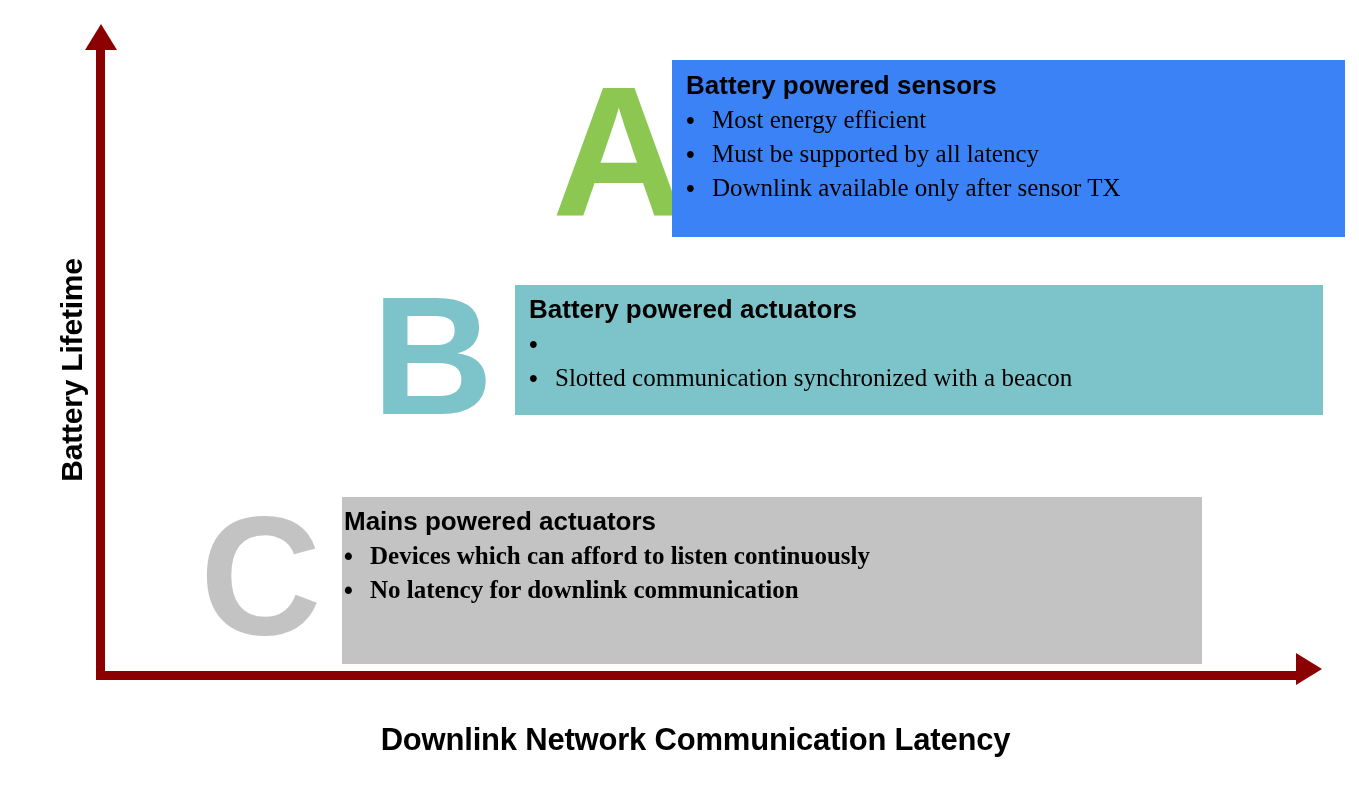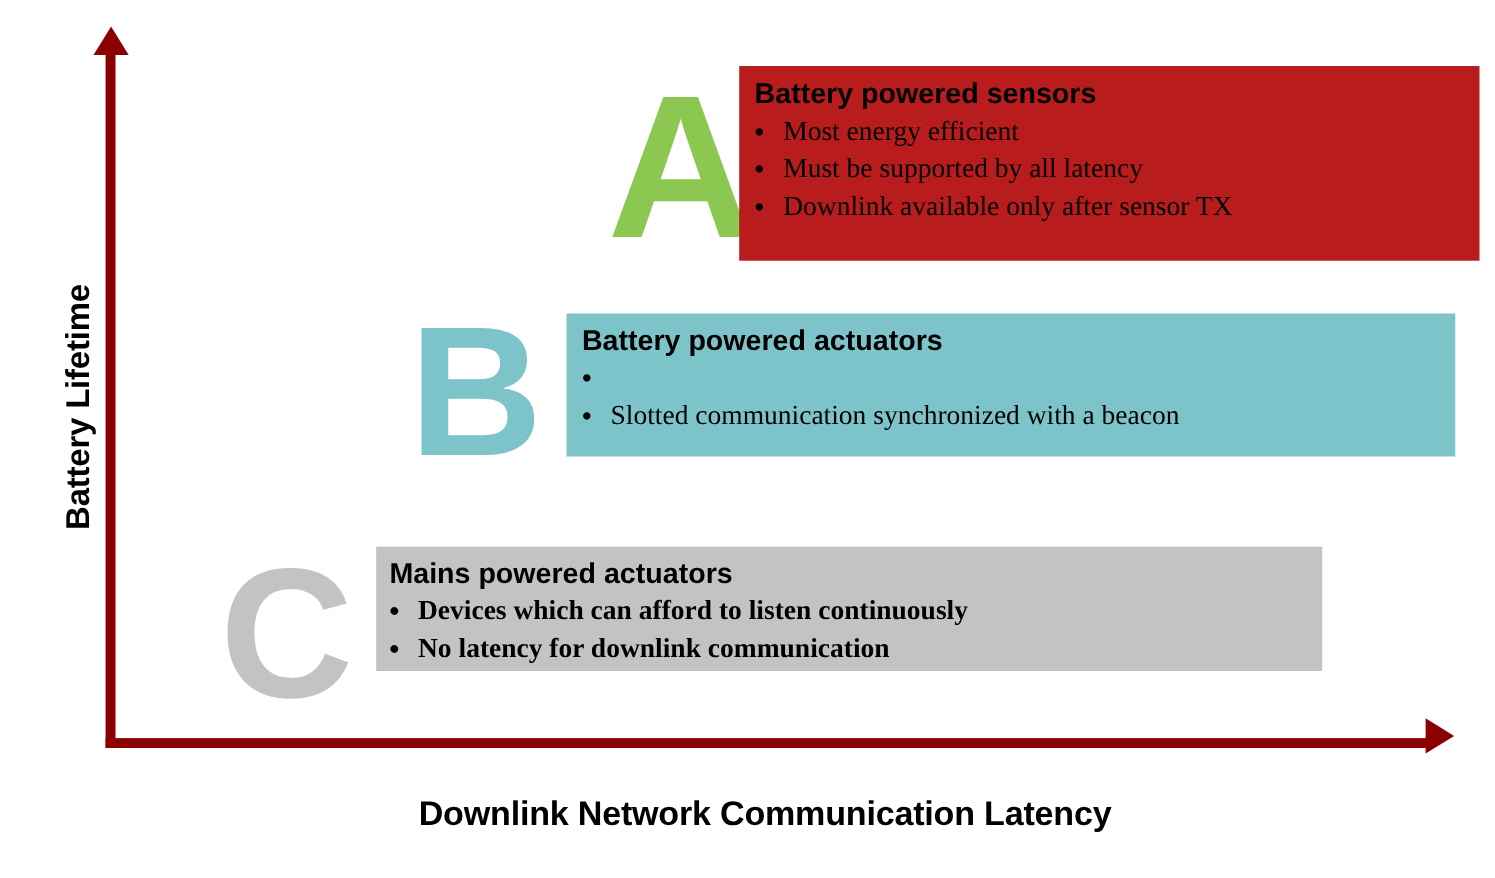--- a/index.html
+++ b/index.html
@@ -58,23 +58,23 @@
     line-height:1;
     font-family:"Liberation Sans", sans-serif;
     user-select:none;
   }
   #tier-letter-a{left:552px;top:60px;font-size:185px;color:#8CC751;}
   #tier-letter-b{left:372px;top:272px;font-size:168px;color:#7CC3CA;}
   #tier-letter-c{left:200px;top:492px;font-size:168px;color:#C3C3C3;}
 
   
   .tier-box{position:absolute;box-sizing:border-box;}
-  #tier-box-a{left:672px;top:60px;width:673px;height:177px;background:#b91c1c;padding:10px 0 0 14px;}
+  #tier-box-a{left:672px;top:60px;width:673px;height:177px;background:#3b82f6;padding:10px 0 0 14px;}
   #tier-box-b{left:515px;top:285px;width:808px;height:130px;background:#7CC3CA;padding:9px 0 0 14px;}
-  #tier-box-c{left:342px;top:497px;width:860px;height:113px;background:#C3C3C3;padding:9px 0 0 12px;}
+  #tier-box-c{left:342px;top:497px;width:860px;height:167px;background:#C3C3C3;padding:9px 0 0 2px;}
 
   .tier-heading{
     color:#000000;font-weight:bold;
     font-size:26px;line-height:31px;
     margin:0 0 2px 0;white-space:nowrap;
   }
   .tier-list{list-style:none;margin:0;padding:0;}
   .tier-list li{
     display:flex;align-items:flex-start;
     color:#000000;font-size:25px;line-height:34px;white-space:nowrap;

